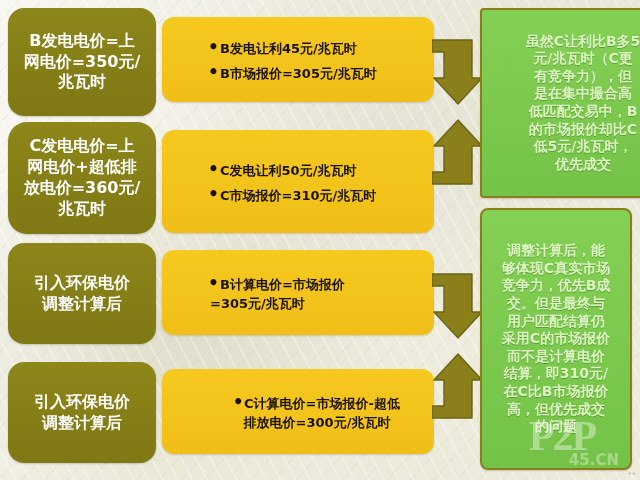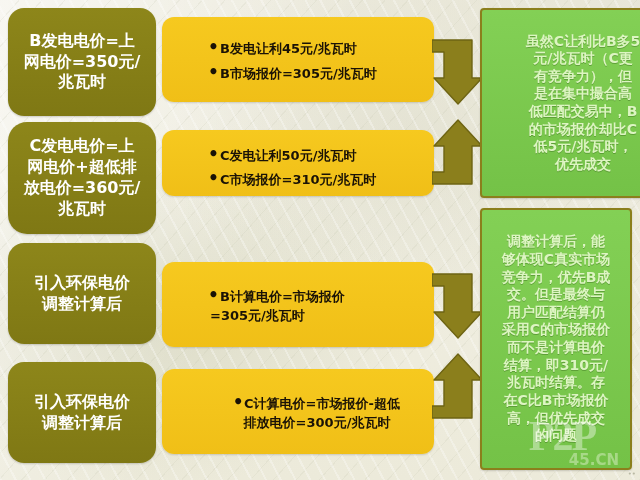--- a/index.html
+++ b/index.html
@@ -171,31 +171,31 @@
     <div class="ln bullet">B市场报价=305元/兆瓦时</div>
   </div>
 
   <div class="box olive" style="left:8px; top:122px; width:148px; height:112px;border-radius:19px;">
     <div class="ln">C发电电价=上</div>
     <div class="ln">网电价+超低排</div>
     <div class="ln">放电价=360元/</div>
     <div class="ln">兆瓦时</div>
   </div>
 
-  <div class="box yellow" style="left:162px; top:130px; width:272px; height:66px;justify-content:flex-end;">
+  <div class="box yellow" style="left:162px; top:130px; width:272px; height:103px;">
     <div class="ln bullet">C发电让利50元/兆瓦时</div>
     <div class="ln bullet">C市场报价=310元/兆瓦时</div>
   </div>
 
   <div class="box olive" style="left:8px; top:243px; width:148px; height:101px;">
     <div class="ln">引入环保电价</div>
     <div class="ln">调整计算后</div>
   </div>
 
-  <div class="box yellow" style="left:162px; top:262px; width:272px; height:85px;">
+  <div class="box yellow" style="left:162px; top:250px; width:272px; height:85px;">
     <div class="ln bullet">B计算电价=市场报价</div>
     <div class="ln cont">=305元/兆瓦时</div>
   </div>
 
   <div class="box olive" style="left:8px; top:362px; width:148px; height:101px;">
     <div class="ln">引入环保电价</div>
     <div class="ln">调整计算后</div>
   </div>
 
   <div class="box yellow" style="left:162px; top:369px; width:272px; height:85px;text-align:center;">
@@ -231,30 +231,29 @@
     <div class="ln">虽然C让利比B多5</div>
     <div class="ln">元/兆瓦时（C更</div>
     <div class="ln">有竞争力），但</div>
     <div class="ln">是在集中撮合高</div>
     <div class="ln">低匹配交易中，B</div>
     <div class="ln">的市场报价却比C</div>
     <div class="ln">低5元/兆瓦时，</div>
     <div class="ln">优先成交</div>
   </div>
 
-  <div class="box green" style="left:480px; top:208px; width:152px; height:262px;">
+  <div class="box green" style="left:480px; top:208px; width:152px; height:262px;border-radius:8px;">
     <div class="ln">调整计算后，能</div>
     <div class="ln">够体现C真实市场</div>
     <div class="ln">竞争力，优先B成</div>
     <div class="ln">交。但是最终与</div>
     <div class="ln">用户匹配结算仍</div>
     <div class="ln">采用C的市场报价</div>
     <div class="ln">而不是计算电价</div>
     <div class="ln">结算，即310元/</div>
-    <div class="ln">兆瓦时结算。存</div>
     <div class="ln">在C比B市场报价</div>
     <div class="ln">高，但优先成交</div>
     <div class="ln">的问题</div>
   </div>
 
   <div id="watermark">
     <div class="wm-big">P2P</div>
     <div class="wm-small">45.CN</div>
   </div>
 

